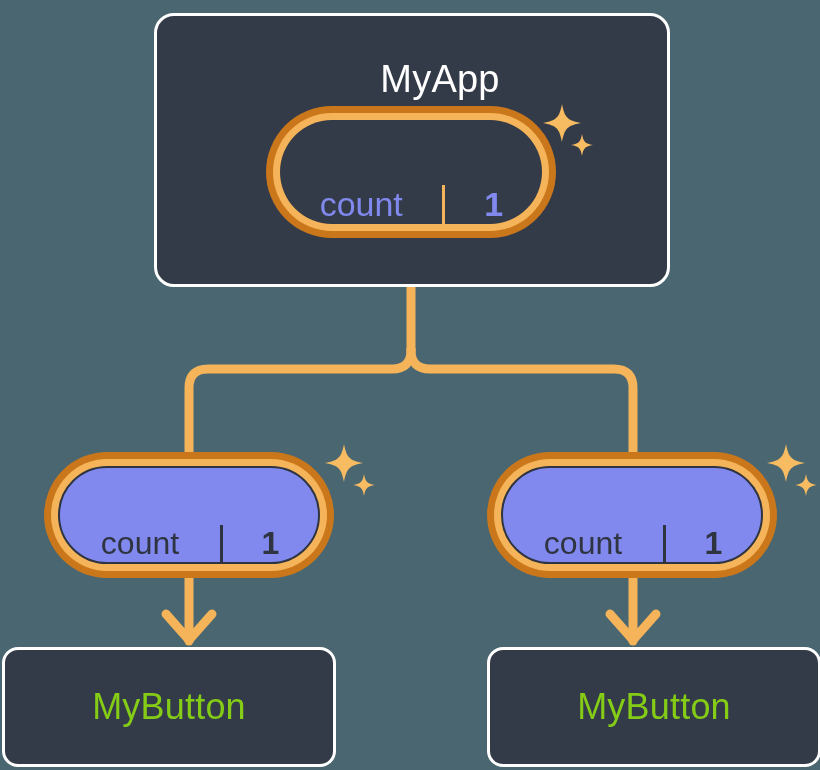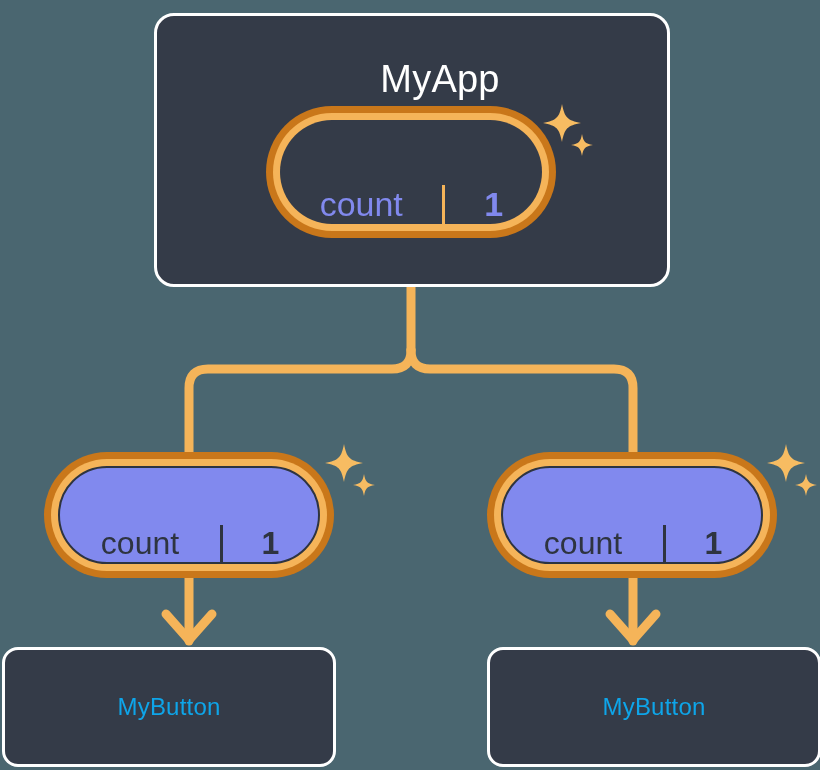--- a/index.html
+++ b/index.html
@@ -51,22 +51,22 @@
   }
   #btn-card-left  { left: 2px;   top: 647px; }
   #btn-card-right { left: 487px; top: 647px; }
   .btn-label {
     position: absolute;
     top: 0; left: 0;
     width: 100%; height: 100%;
     display: flex;
     align-items: center;
     justify-content: center;
-    color: #0ea5e9;
-    font-size: 24px;
+    color: #84cc16;
+    font-size: 36px;
     font-weight: 400;
     letter-spacing: .2px;
   }
 
   
   .pill {
     position: absolute;
     box-sizing: border-box;
     border-radius: 999px;
     background: #c9771a;            

